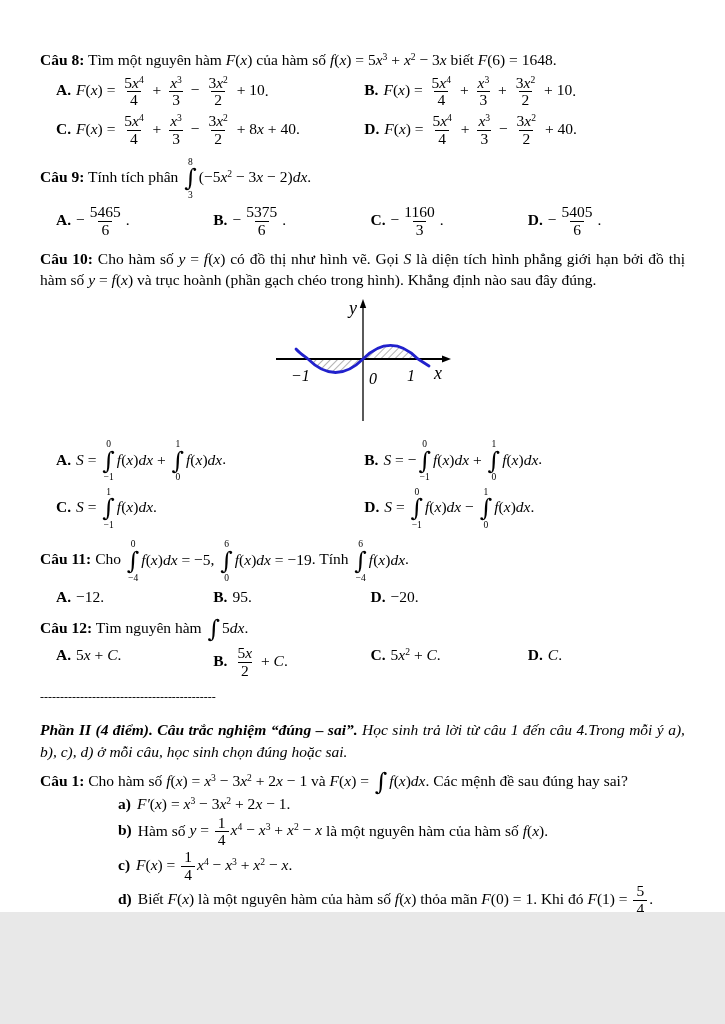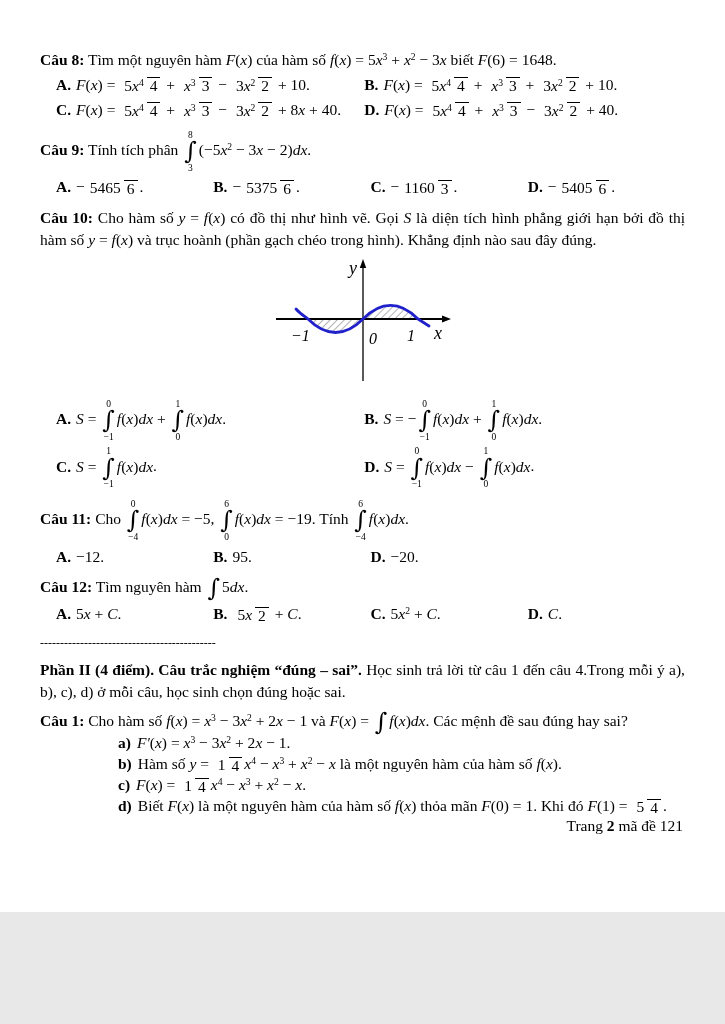--- a/index.html
+++ b/index.html
@@ -12,35 +12,35 @@
   p{margin:0;}
   .q{margin-top:7px;line-height:1.4;text-align:justify;}
   .q b.lbl{font-weight:bold;}
   .opts2{display:grid;grid-template-columns:49% 51%;padding-left:16px;margin-top:2px;}
   .opts4{display:grid;grid-template-columns:1fr 1fr 1fr 1fr;padding-left:16px;margin-top:2px;}
   .opt{margin:2px 0;line-height:1.35;}
   .opt b{font-weight:bold;margin-right:5px;}
   
   .m{white-space:nowrap;}
   sup{font-size:0.62em;vertical-align:0.55em;line-height:0;}
-  .frac{display:inline-flex;flex-direction:row;align-items:center;vertical-align:middle;
+  .frac{display:inline-flex;flex-direction:column;align-items:center;vertical-align:middle;
         line-height:1.08;margin:0 2px;text-align:center;}
   .fn{display:block;padding:0 3px;}
   .fd{display:block;border-top:1px solid #000;padding:0 3px;}
   .int{display:inline-flex;flex-direction:column;align-items:center;vertical-align:middle;
        line-height:1;margin:0 2px;}
   .ilim{font-size:9.5px;line-height:1.1;}
   .isym{font-size:24px;line-height:0.95;font-family:"DejaVu Serif",serif;}
   
   .graph{display:flex;justify-content:center;margin:6px 0 2px 0;}
   .glab{font-family:"Liberation Serif",serif;font-style:italic;font-size:18px;}
   .gnum{font-family:"Liberation Serif",serif;font-style:italic;font-size:16px;}
   
   .divider{margin-top:10px;font-size:12px;letter-spacing:0;line-height:1;}
-  .p2head{margin-top:10px;line-height:1.4;text-align:justify;}
+  .p2head{margin-top:16px;line-height:1.4;text-align:justify;font-style:italic;}
   .p2head b{font-weight:bold;}
   .sub{margin-left:78px;line-height:1.35;text-align:left;}
   .sub b{font-weight:bold;margin-right:6px;}
   .footer{text-align:right;padding-right:2px;}
   .footer b{font-weight:bold;}
 </style>
 </head>
 <body>
 
 <div class="page">

